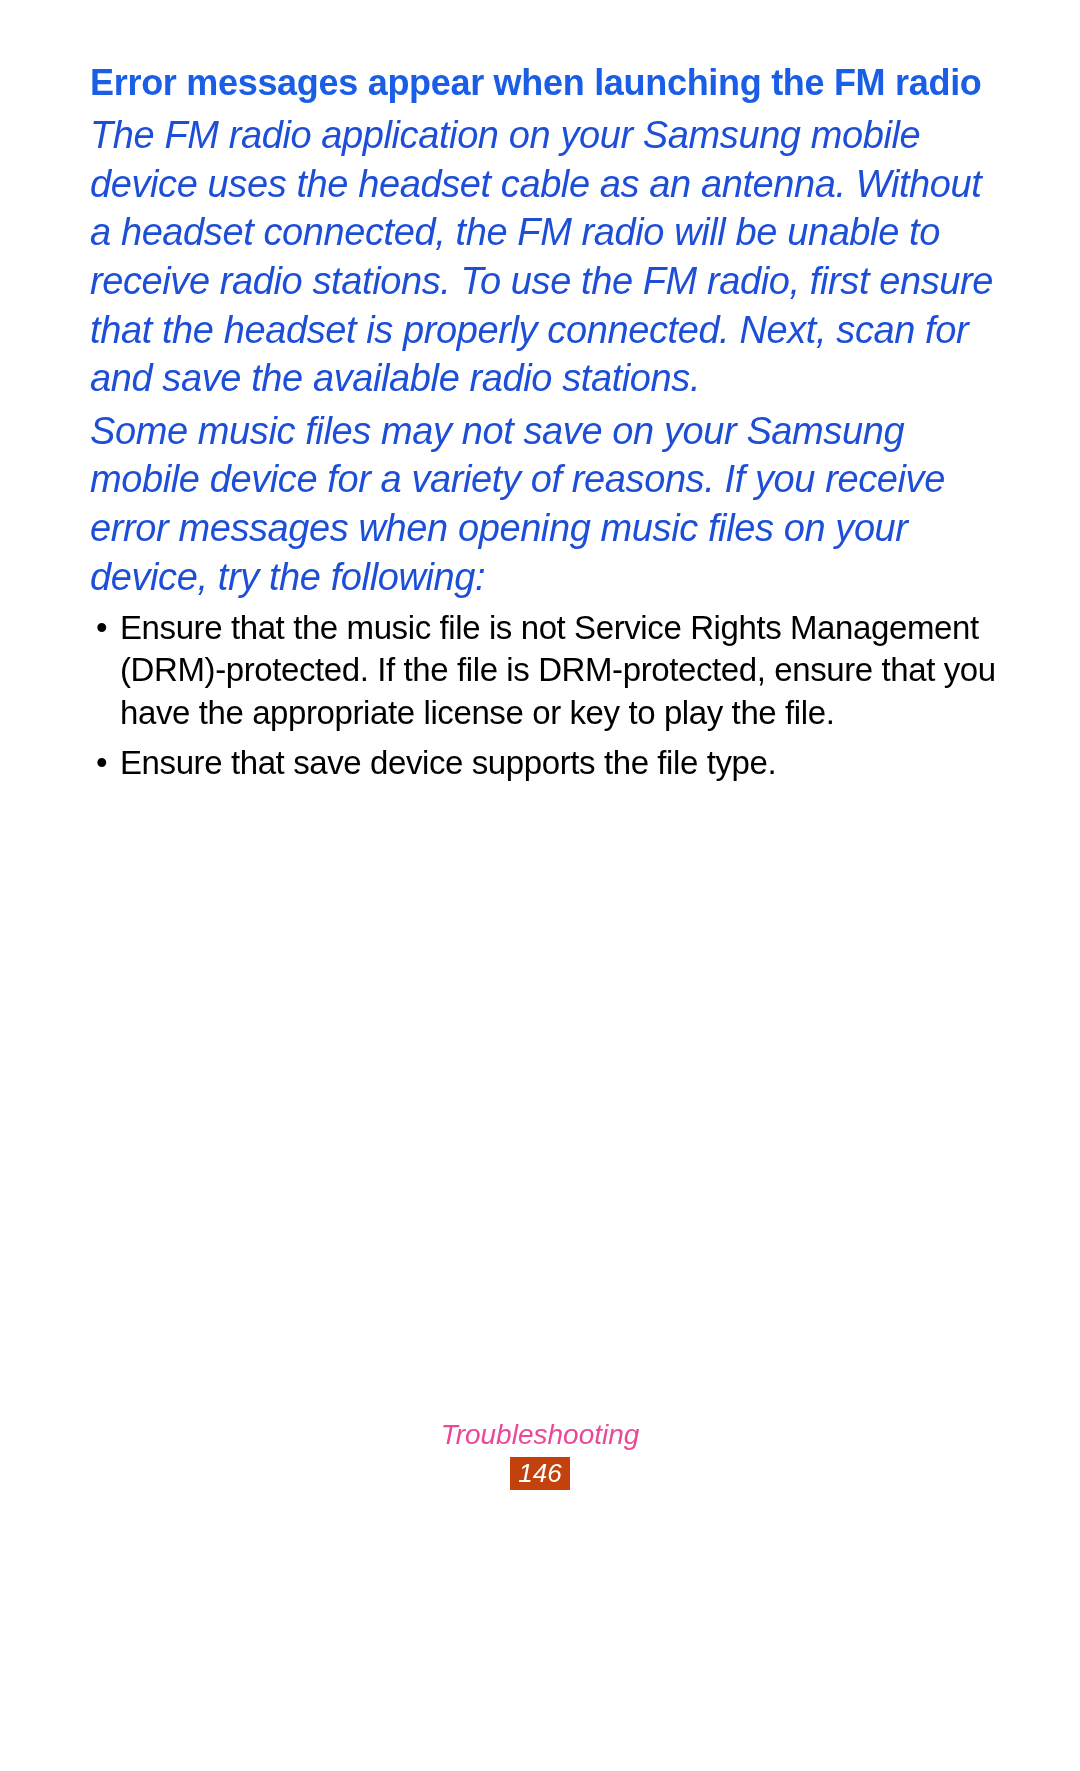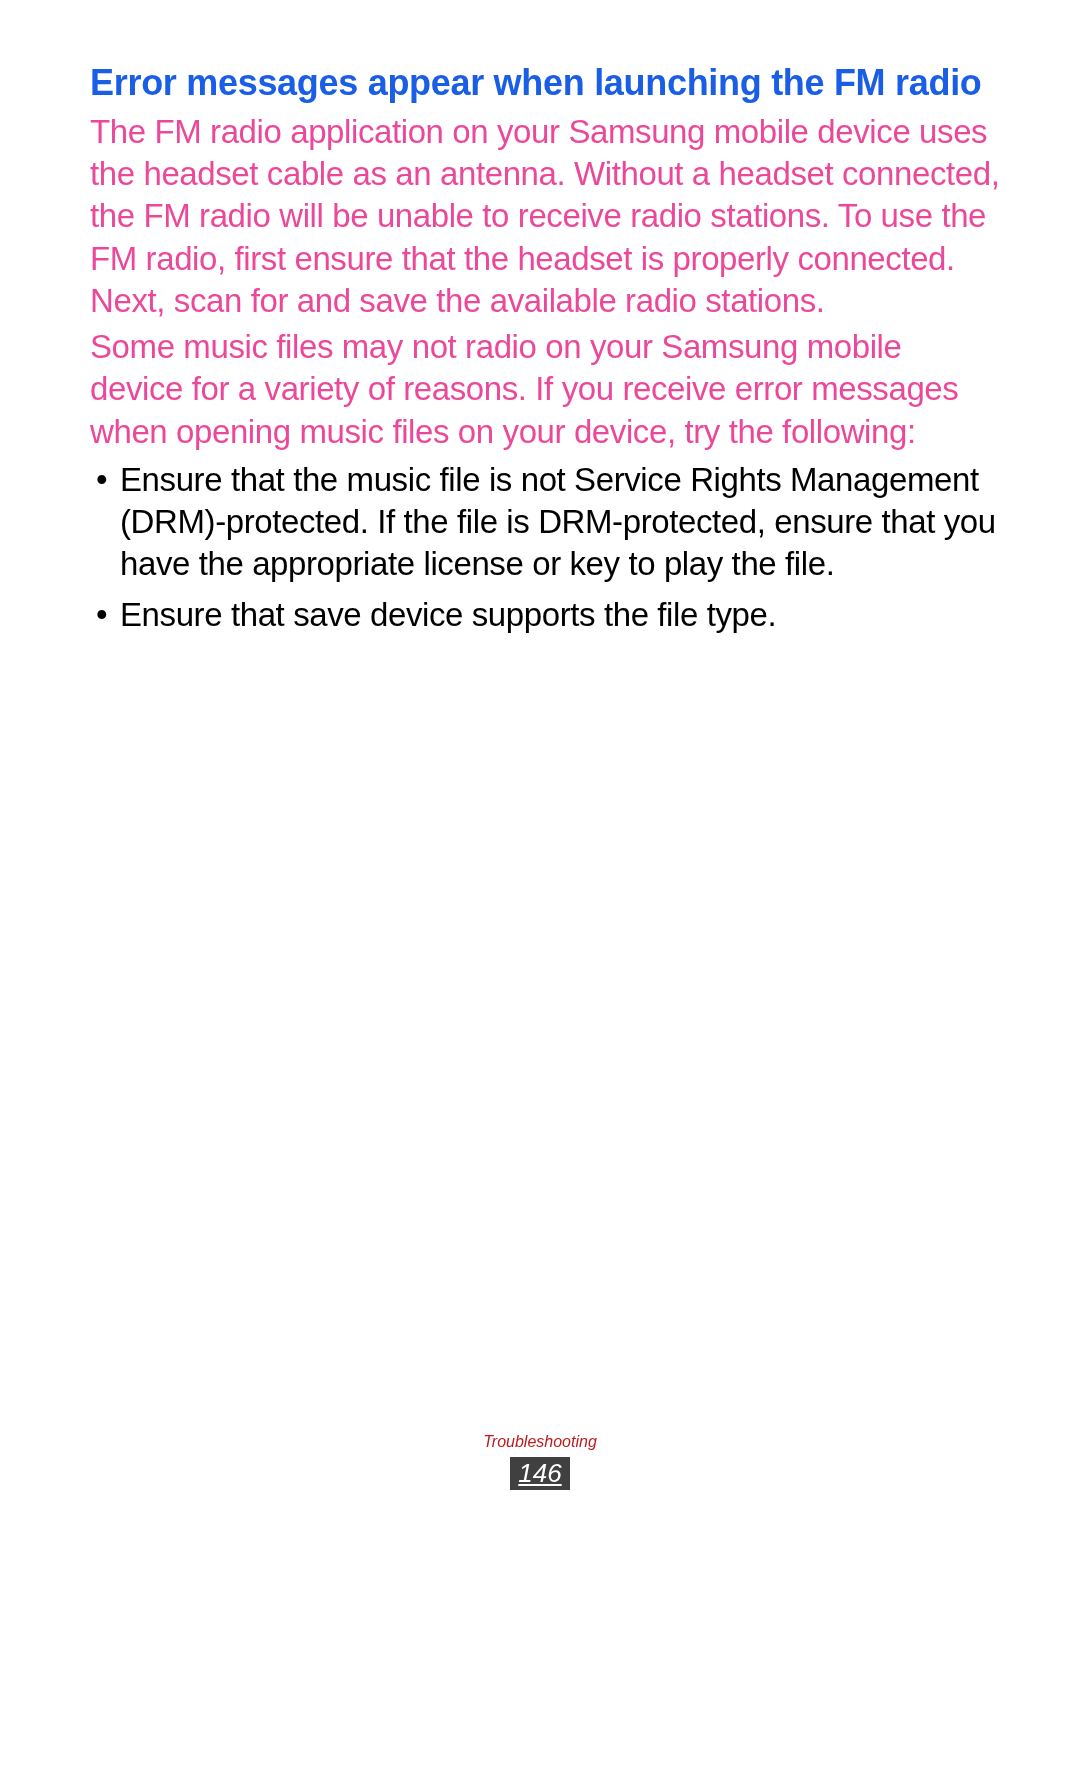--- a/index.html
+++ b/index.html
@@ -20,25 +20,26 @@
   }
   .heading {
     color: #1a5ee6;
     font-weight: 700;
     font-size: 36px;
     line-height: 1.25;
     margin: 0 0 6px 0;
     letter-spacing: -0.3px;
   }
   .body-text {
-    font-size: 33px;
+    font-size: 38px;
     line-height: 1.28;
-    color: #ec4899;
+    color: #1d4ed8;
     margin: 0 0 4px 0;
     letter-spacing: -0.4px;
+    font-style: italic;
   }
   .body-text + .heading {
     margin-top: 22px;
   }
   ul.bullets {
     list-style: none;
     padding: 0;
     margin: 6px 0 0 0;
   }
   ul.bullets li {
@@ -59,45 +60,44 @@
   }
   .footer {
     position: absolute;
     bottom: 45px;
     left: 0;
     width: 100%;
     text-align: center;
   }
   .footer-section {
     font-style: italic;
-    font-size: 16px;
-    color: #b91c1c;
+    font-size: 28px;
+    color: #ec4899;
     display: block;
     margin-bottom: 6px;
   }
   .page-number {
     display: inline-block;
-    background: #404040;
+    background: #c2410c;
     color: #ffffff;
     font-style: italic;
     font-size: 26px;
     padding: 1px 8px;
     line-height: 1.2;
-    text-decoration: underline;
   }
 </style>
 </head>
 <body>
 
 <div class="page">
 
   <h2 class="heading">Error messages appear when launching the FM radio</h2>
   <p class="body-text">The FM radio application on your Samsung mobile device uses the headset cable as an antenna. Without a headset connected, the FM radio will be unable to receive radio stations. To use the FM radio, first ensure that the headset is properly connected. Next, scan for and save the available radio stations.</p>
 
-  <p class="body-text">Some music files may not radio on your Samsung mobile device for a variety of reasons. If you receive error messages when opening music files on your device, try the following:</p>
+  <p class="body-text">Some music files may not save on your Samsung mobile device for a variety of reasons. If you receive error messages when opening music files on your device, try the following:</p>
   <ul class="bullets">
     <li>Ensure that the music file is not Service Rights Management (DRM)-protected. If the file is DRM-protected, ensure that you have the appropriate license or key to play the file.</li>
     <li>Ensure that save device supports the file type.</li>
   </ul>
 
   <div class="footer">
     <span class="footer-section">Troubleshooting</span>
     <span class="page-number">146</span>
   </div>
 

